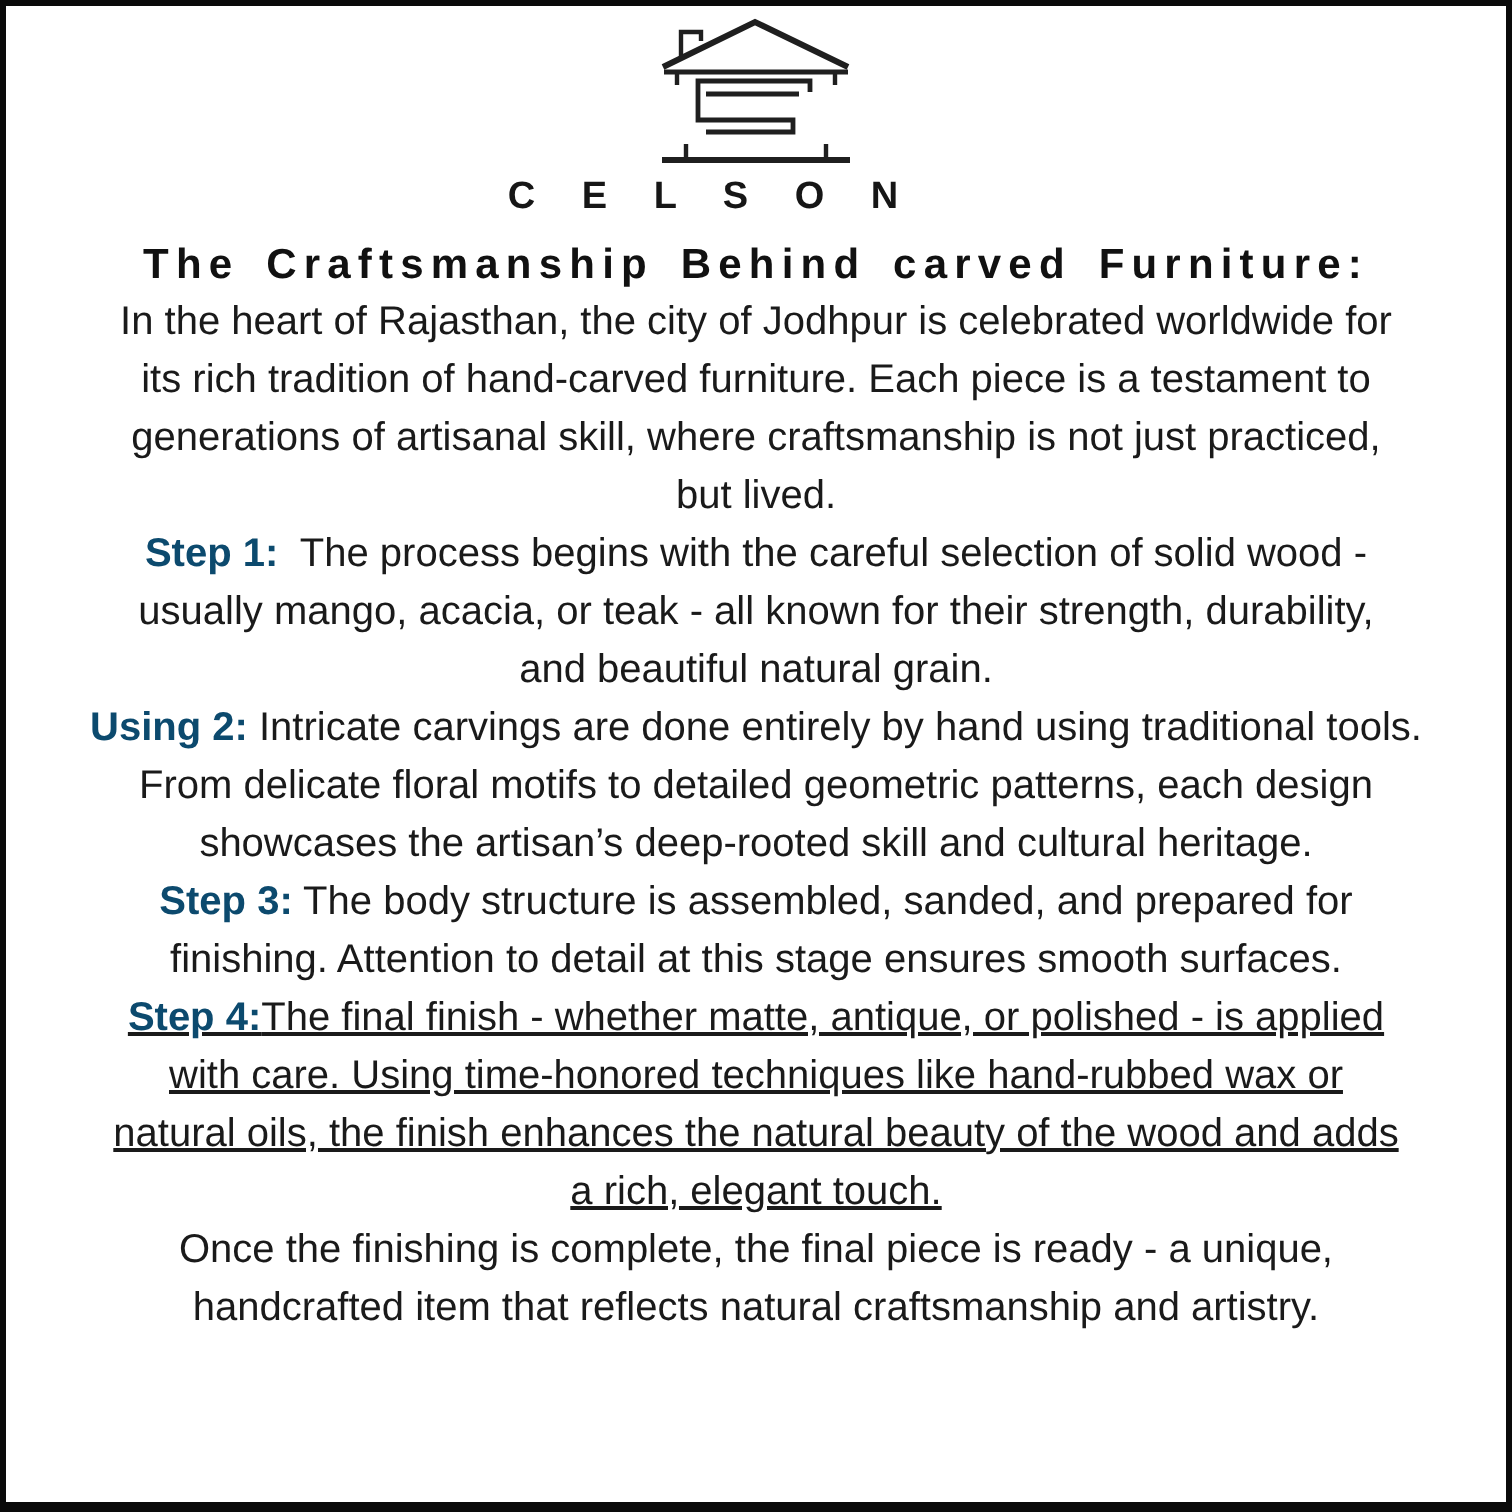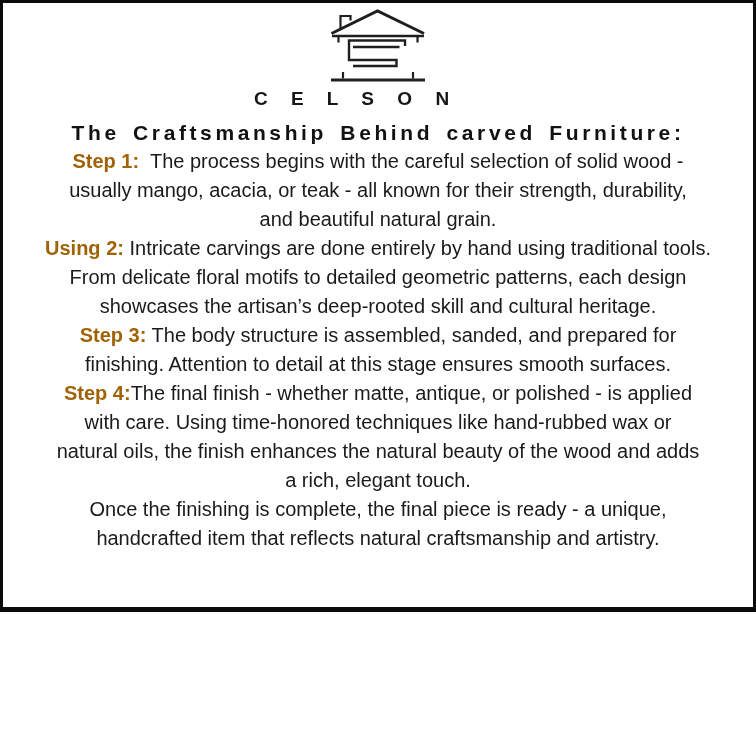--- a/index.html
+++ b/index.html
@@ -6,21 +6,21 @@
     margin: 0;
     padding: 0;
     width: 756px;
     height: 756px;
     background: #ffffff;
     font-family: "Liberation Sans", sans-serif;
   }
   .card {
     box-sizing: border-box;
     width: 756px;
-    height: 612px;
+    height: 756px;
     border: 3px solid #0a0a0a;
     border-bottom-width: 5px;
     background: #ffffff;
     text-align: center;
     color: #1a1a1a;
     overflow: hidden;
   }
   .logo {
     display: block;
     margin: 6px auto 0;
@@ -44,26 +44,26 @@
     color: #111111;
     text-align: center;
   }
   p.para {
     margin: 0 12px;
     font-size: 20px;
     line-height: 29px;
     white-space: pre-wrap;
     color: #1a1a1a;
   }
-  p.para b { font-weight: 700; color: #a16207; }
+  p.para b { font-weight: 700; color: #0c4a6e; }
   .intro   { margin-top: 17px; }
   .s1      { margin-top: 11px; }
   .s2      { margin-top: 13px; }
   .s3      { margin-top: 7px; text-align: center;  }
-  .s4      { margin-top: 13px; }
+  .s4      { margin-top: 13px; text-decoration: underline; }
   .closing { margin-top: 0;    }
 </style>
 </head>
 <body>
 
 <div class="card">
 
   <svg class="logo" width="100" height="78" viewBox="0 0 100 78" fill="none" stroke="#1f1f1f" stroke-linecap="butt" stroke-linejoin="miter">
 
     <path d="M12.5 20 L12.5 7 L22.5 7 L22.5 11.5" stroke-width="2.2"></path>
@@ -77,20 +77,24 @@
     <path d="M25 38 L71.5 38" stroke-width="2.4"></path>
 
     <path d="M15 63 L15 69.5 M85 63 L85 69.5" stroke-width="2.2"></path>
     <path d="M3 71 L97 71" stroke-width="3"></path>
   </svg>
 
   <div class="brand-name">C E L S O N</div>
 
   <h1 class="page-title">The Craftsmanship Behind carved Furniture:</h1>
 
+  <p class="para intro">In the heart of Rajasthan, the city of Jodhpur is celebrated worldwide for
+its rich tradition of hand-carved furniture. Each piece is a testament to
+generations of artisanal skill, where craftsmanship is not just practiced,
+but lived.</p>
 
   <p class="para s1"><b>Step 1:</b><span>  The process begins with the careful selection of solid wood -
 usually mango, acacia, or teak - all known for their strength, durability,
 and beautiful natural grain.</span></p>
 
   <p class="para s2"><b>Using 2:</b><span> Intricate carvings are done entirely by hand using traditional tools.
 From delicate floral motifs to detailed geometric patterns, each design
 showcases the artisan’s deep-rooted skill and cultural heritage.</span></p>
 
   <p class="para s3"><b>Step 3:</b><span> The body structure is assembled, sanded, and prepared for

